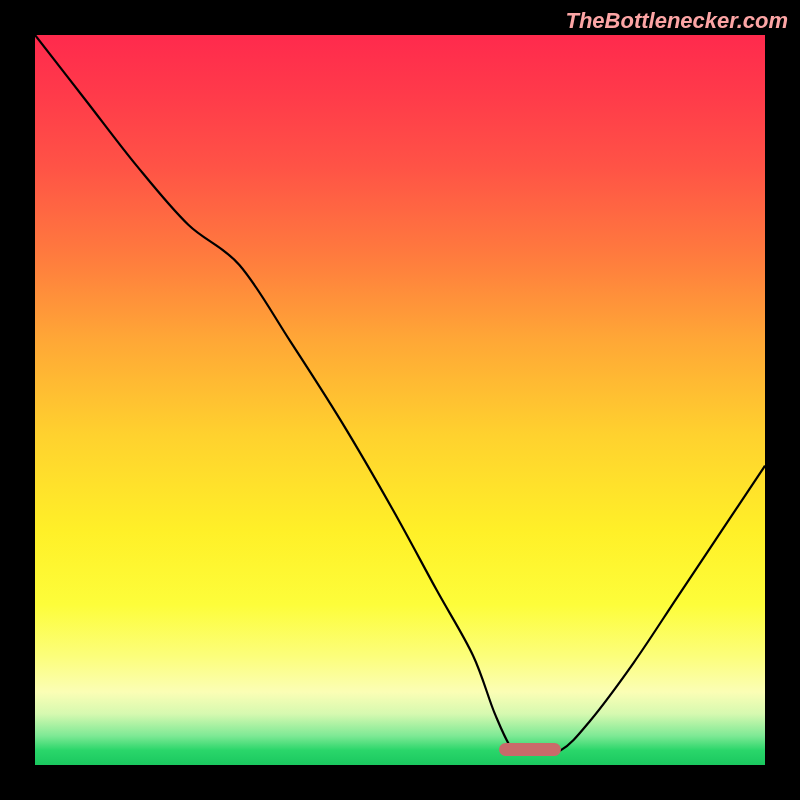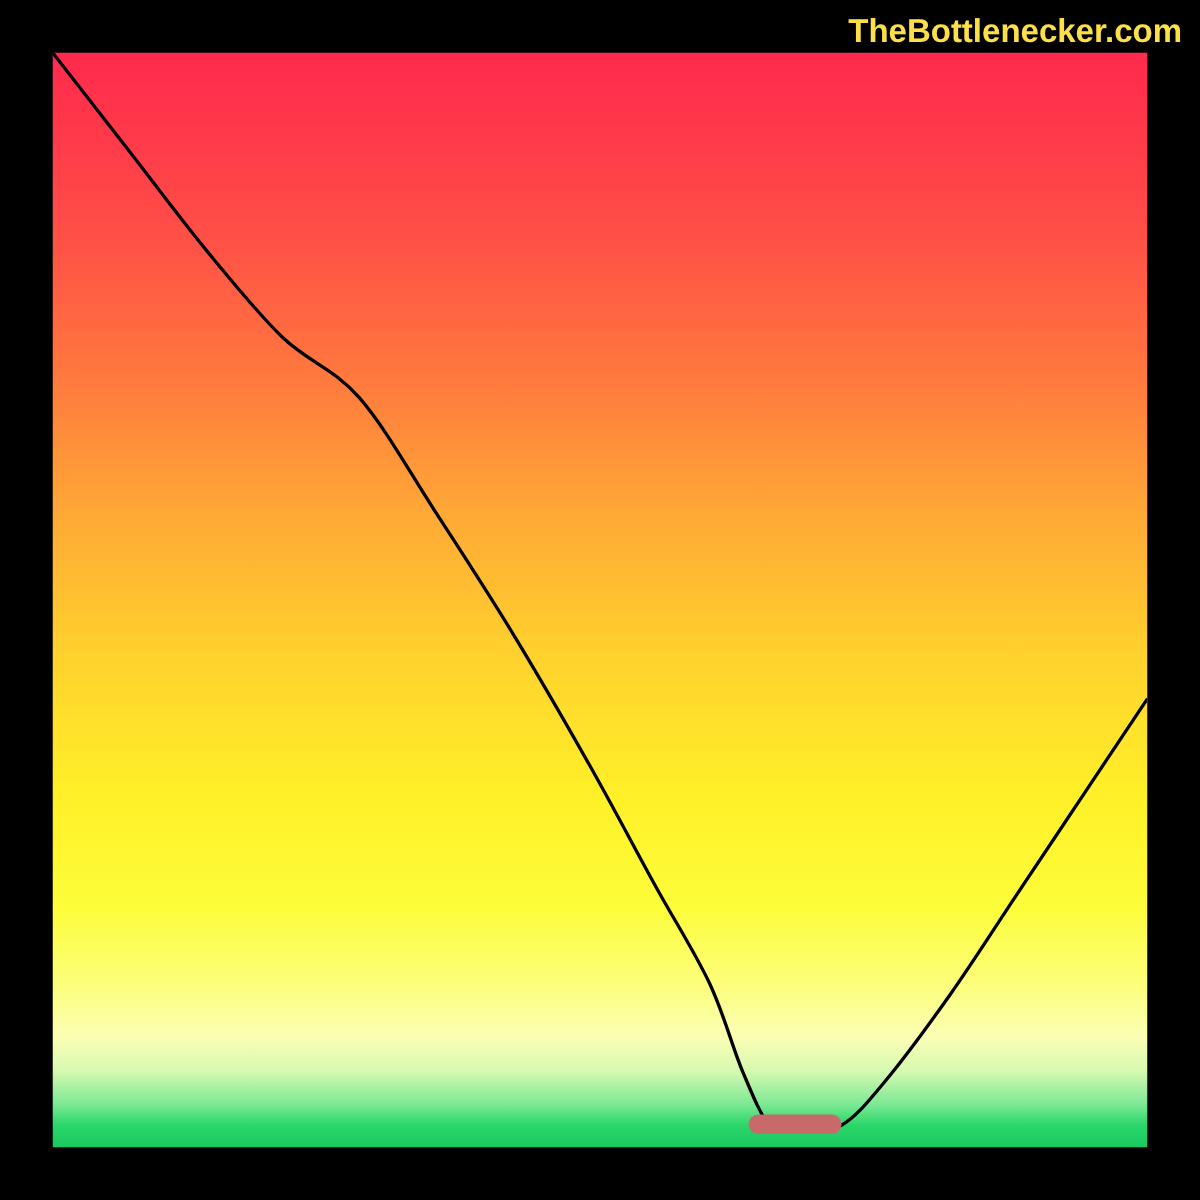--- a/index.html
+++ b/index.html
@@ -14,24 +14,25 @@
   .container {
     width: 800px;
     height: 800px;
     position: relative;
     background: #000;
   }
   .attribution {
     position: absolute;
     top: 8px;
     right: 12px;
-    color: #fde047;
+    color: #fca5a5;
     font-size: 22px;
     font-weight: bold;
     z-index: 10;
+    font-style: italic;
   }
   .plot-area {
     position: absolute;
     left: 35px;
     top: 35px;
     width: 730px;
     height: 730px;
     overflow: hidden;
   }
   .gradient-bg {

